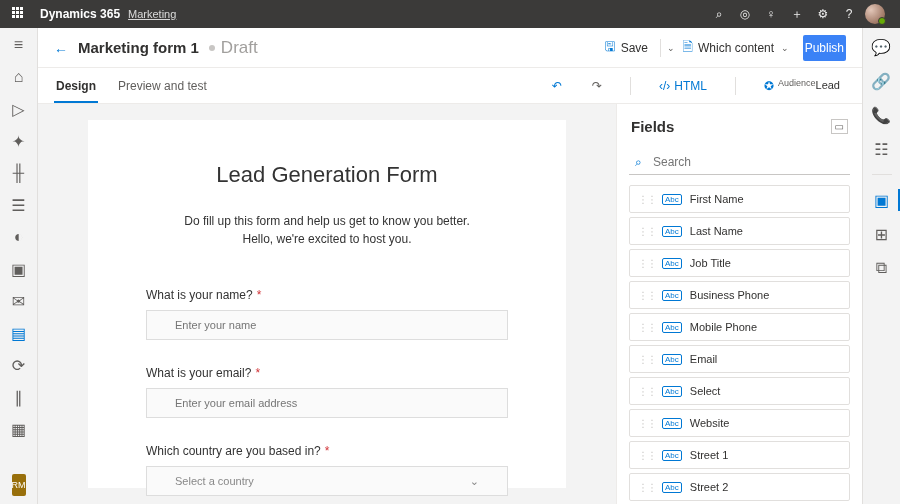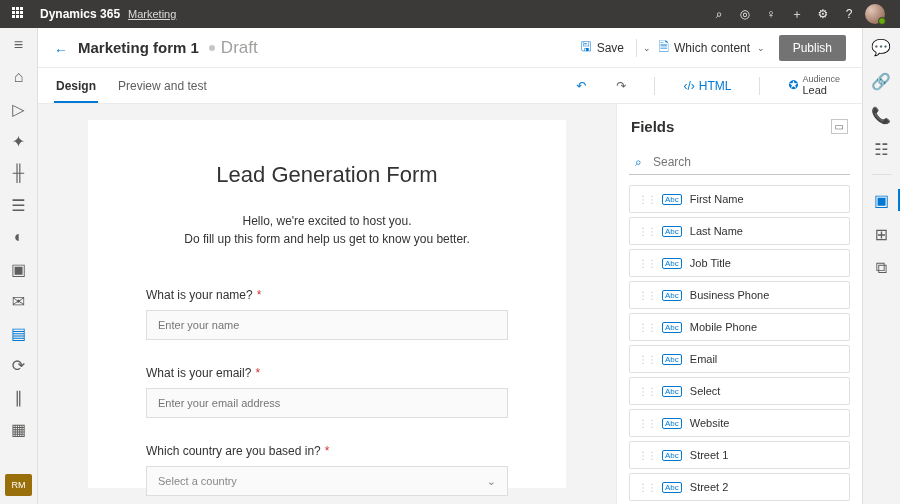--- a/index.html
+++ b/index.html
@@ -12,54 +12,54 @@
 .topbar .mod { opacity: .8; font-size: 11px; text-decoration: underline; }
 .topbar .spacer { flex: 1; }
 .topbar .ticon { width: 26px; display: flex; justify-content: center; align-items: center; opacity: .9; }
 .avatar { width: 20px; height: 20px; border-radius: 50%; background: radial-gradient(circle at 30% 30%, #f5d6c6, #8b5a44); position: relative; }
 .avatar::after { content:''; position:absolute; right:-1px; bottom:-1px; width:6px; height:6px; border-radius:50%; background:#6bb700; border:1px solid #3b3a39; }
 
 .shell { display: flex; height: calc(100% - 28px); }
 .leftrail { width: 38px; background: #f3f3f3; border-right: 1px solid #e1dfdd; display: flex; flex-direction: column; align-items: center; padding-top: 8px; gap: 14px; }
 .leftrail .ic { width: 18px; height: 18px; color: #605e5c; display: flex; justify-content: center; align-items: center; }
 .leftrail .ic.sel { color:#0078d4; position:relative; }
-.leftrail .persona { width: 27px; height: 22px; border-radius: 2px; background: #986f0b; color: #fff; font-size: 9px; display: flex; justify-content: center; align-items: center; margin-top: auto; margin-bottom: 8px; }
+.leftrail .persona { width: 14px; height: 22px; border-radius: 2px; background: #986f0b; color: #fff; font-size: 9px; display: flex; justify-content: center; align-items: center; margin-top: auto; margin-bottom: 8px; }
 
 .main { flex: 1; display: flex; flex-direction: column; background: #fff; position: relative; }
 
 .cmdbar { height: 40px; display: flex; align-items: center; padding: 0 16px; border-bottom: 1px solid #edebe9; }
 .backarr { color: #0078d4; font-size: 14px; margin-right: 10px; }
 .pgtitle { font-size: 15px; font-weight: 600; color: #323130; }
 .draft-dot { width: 6px; height: 6px; border-radius: 50%; background: #c8c6c4; margin: 0 6px 0 10px; display: inline-block; }
 .draft { font-size: 17px; color: #a19f9d; }
 .cmdbar .spacer { flex: 1; }
 .cmdbtn { display: flex; align-items: center; gap: 5px; font-size: 12px; color: #323130; padding: 4px 8px; cursor: pointer; }
 .cmdbtn .ci { color: #0078d4; font-size: 13px; }
 .vline { width: 1px; height: 18px; background: #e1dfdd; margin: 0 4px; }
-.publish { background: #737373; color: #fff; padding: 6px 14px; font-size: 12px; border-radius: 2px; margin-left: 6px; }
+.publish { background: #3b82f6; color: #fff; padding: 6px 2px; font-size: 12px; border-radius: 2px; margin-left: 6px; }
 .chev { font-size: 9px; color: #605e5c; margin-left: 2px; }
 
 .tabsbar { height: 36px; display: flex; align-items: center; padding: 0 16px; border-bottom: 1px solid #edebe9; gap: 18px; }
 .tab { font-size: 12px; color: #605e5c; padding: 0 2px; height: 100%; display: flex; align-items: center; position: relative; cursor: pointer; }
 .tab.active { color: #323130; font-weight: 600; }
 .tab.active::after { content:''; position:absolute; left:0; right:0; bottom:0; height:2px; background:#0078d4; }
 .tabsbar .spacer { flex: 1; }
 .tool { font-size: 12px; color: #605e5c; display: flex; align-items: center; gap: 4px; padding: 0 6px; cursor:pointer; }
 .tool.blue { color: #0078d4; }
 .audlbl { font-size: 9px; color:#605e5c; }
 .audval { font-size: 11px; color:#323130; }
 
 .workarea { flex: 1; display: flex; background: #f3f3f3; overflow: hidden; }
 .canvas { flex: 1; display: flex; justify-content: center; padding: 16px 24px; overflow: auto; }
 .formcard { background: #fff; width: 478px; padding: 42px 58px; }
 .formcard h2 { text-align: center; font-size: 22px; font-weight: 400; color: #333; margin-bottom: 24px; }
 .intro { text-align: center; font-size: 12px; color: #333; line-height: 1.5; margin-bottom: 40px; }
 .q { font-size: 12px; color: #333; margin-bottom: 8px; }
 .req { color: #d13438; margin-left: 4px; }
-.inp { width: 100%; height: 30px; border: 1px solid #ddd; background: #fafafa; padding: 0 11px; font-size: 11px; color: #888; margin-bottom: 26px; }
+.inp { width: 100%; height: 30px; border: 1px solid #ddd; background: #fafafa; padding: 0 28px; font-size: 11px; color: #888; margin-bottom: 26px; }
 .sel { display: flex; align-items: center; justify-content: space-between; }
 
 .panel { width: 246px; background: #fff; display: flex; flex-direction: column; border-left: 1px solid #edebe9; }
 .panelhead { display: flex; align-items: center; padding: 14px 14px 8px; }
 .panelhead h3 { font-size: 15px; font-weight: 600; color: #323130; flex: 1; }
 .kbd { font-size: 10px; border:1px solid #c8c6c4; padding:1px 3px; color:#605e5c; }
 .searchwrap { margin: 6px 12px 10px; position: relative; }
 .searchwrap .sicon { position: absolute; left: 6px; top: 6px; color: #0078d4; font-size: 12px; }
 .searchwrap input { width: 100%; height: 26px; border: none; border-bottom: 1px solid #c8c6c4; padding-left: 24px; font-size: 12px; outline: none; }
 .flist { flex: 1; overflow-y: auto; padding: 0 12px; }
@@ -148,34 +148,34 @@
       <div class="tool blue">↶</div>
       <div class="tool">↷</div>
       <div class="vline"></div>
       <div class="tool blue">
           <span>‹/›</span>
           <span>HTML</span>
         </div>
       <div class="vline"></div>
       <div class="tool">
         <span style="color:#0078d4">✪</span>
-        <div style="display:flex;flex-direction:column;line-height:1.1">
+        <div style="display:flex;flex-direction:row;line-height:1.1">
           <span class="audlbl">Audience</span>
           <span class="audval">Lead</span>
         </div>
       </div>
     </div>
 
     <div class="workarea">
       <div class="canvas">
         <div class="formcard">
           <h2>Lead Generation Form</h2>
           <div class="intro">
+            <div>Do fill up this form and help us get to know you better.</div>
             <div>Hello, we're excited to host you.</div>
-            <div>Do fill up this form and help us get to know you better.</div>
           </div>
           <div class="q"><span>What is your name?</span><span class="req">*</span></div>
           <input class="inp" placeholder="Enter your name" style="">
           <div class="q"><span>What is your email?</span><span class="req">*</span></div>
           <input class="inp" placeholder="Enter your email address" style="">
           <div class="q"><span>Which country are you based in?</span><span class="req">*</span></div>
           <div class="inp sel">
               <span>Select a country</span>
               <span>⌄</span>
             </div>

